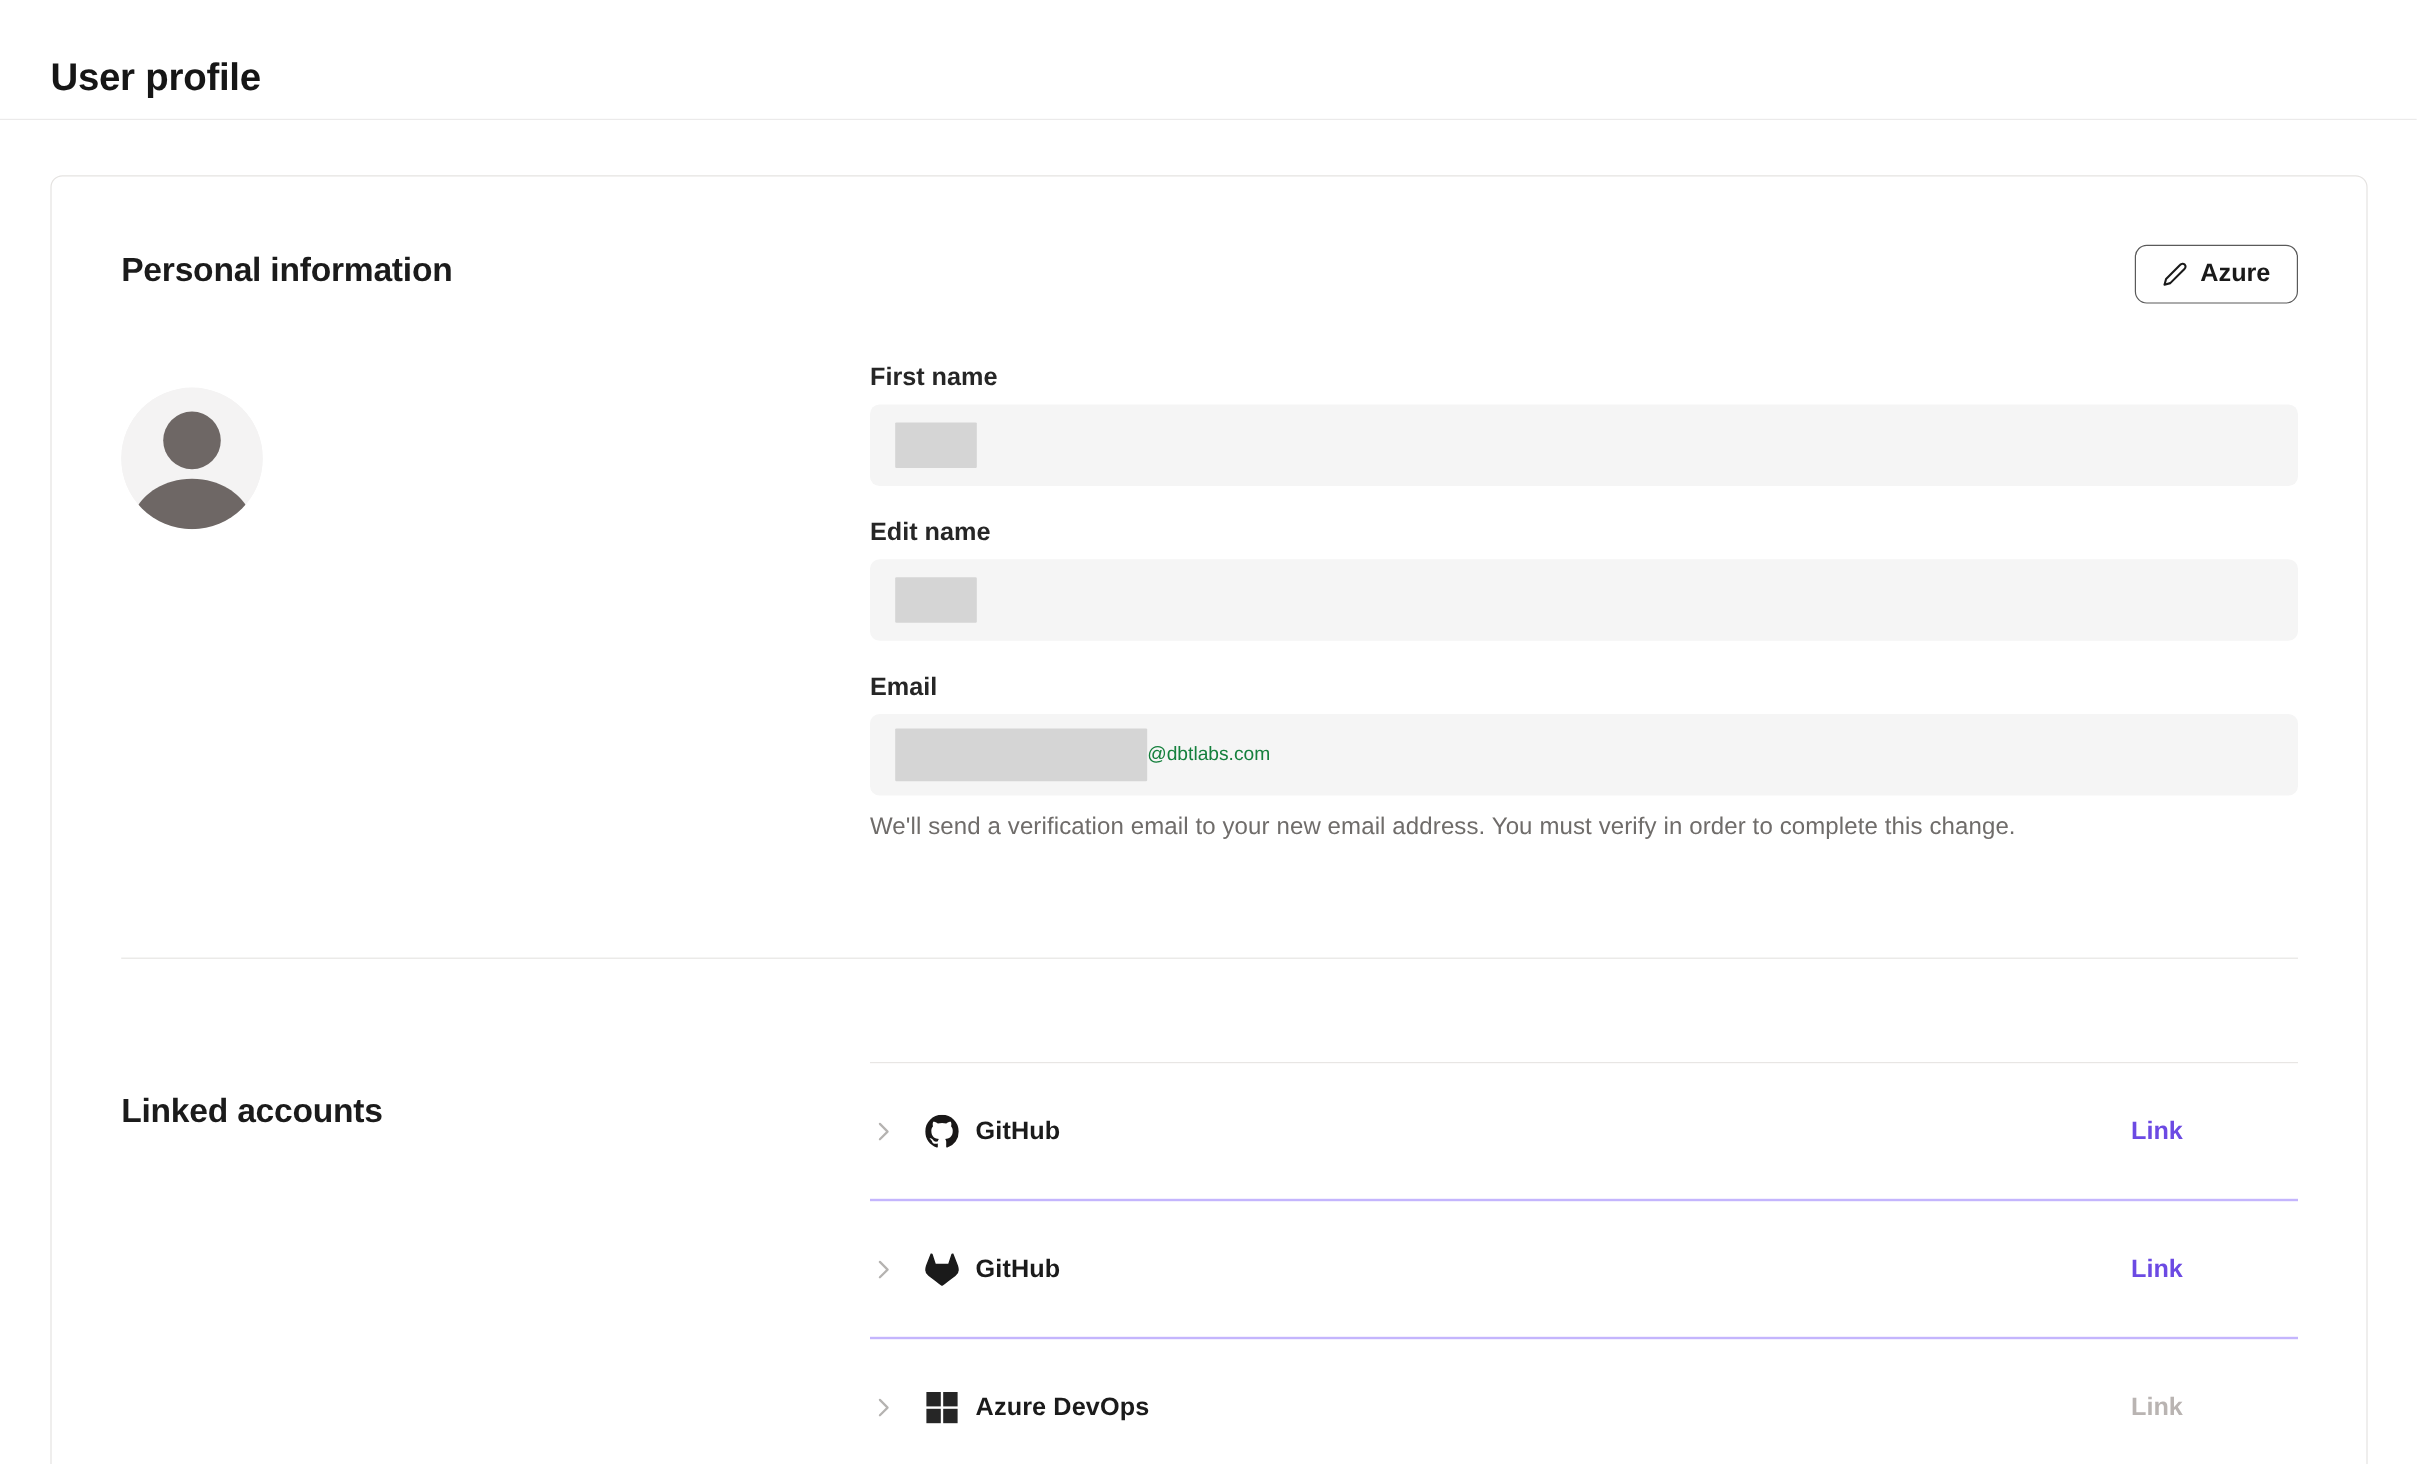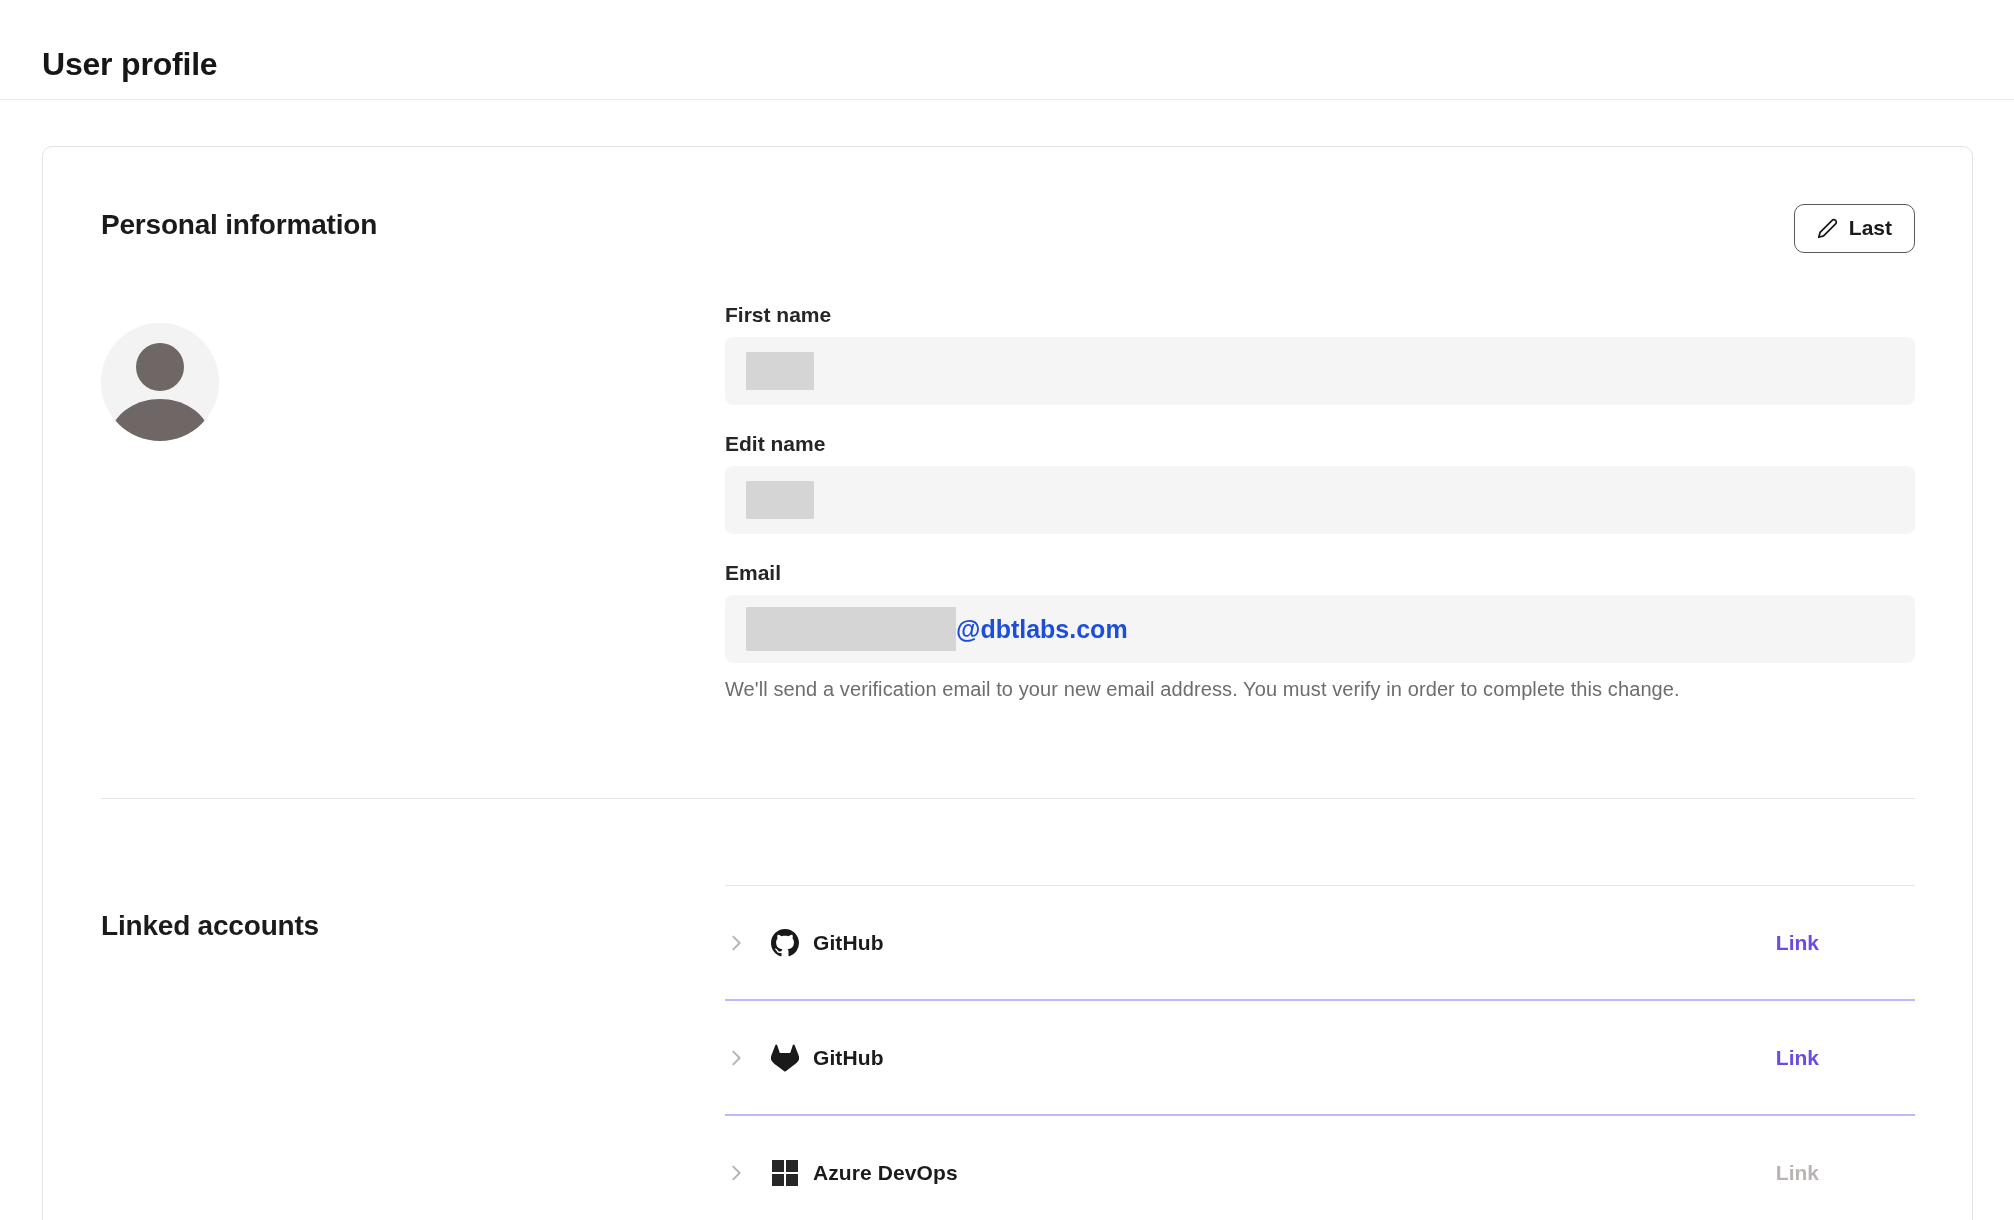--- a/index.html
+++ b/index.html
@@ -92,23 +92,23 @@
     align-items: center;
     padding: 0 21px;
   }
   .redacted {
     background: #d5d5d5;
     border-radius: 1px;
   }
   .redacted.small { width: 68px; height: 38px; }
   .redacted.wide  { width: 210px; height: 44px; }
   .email-suffix {
-    font-size: 25px;
-    font-weight: 700;
-    color: #1d4ed8;
+    font-size: 16px;
+    font-weight: 400;
+    color: #15803d;
   }
   .helper-text {
     margin-top: 15px;
     font-size: 20px;
     color: #6f6c6a;
     letter-spacing: 0.1px;
   }
 
   .section-divider {
     border: none;
@@ -181,21 +181,21 @@
 
   <section>
     <div class="section-head">
       <h2>Personal information</h2>
       <button class="edit-btn">
         <span style="display:inline-flex;">
           <svg width="21" height="21" viewBox="0 0 24 24" fill="none" stroke="#1a1a1a" stroke-width="2" stroke-linecap="round" stroke-linejoin="round">
             <path d="M17 3a2.85 2.83 0 1 1 4 4L7.5 20.5 2 22l1.5-5.5Z"></path>
           </svg>
         </span>
-        <span>Last</span>
+        <span>Azure</span>
       </button>
     </div>
 
     <div class="personal-row">
       <div class="left-col">
         <div class="avatar">
           <svg width="118" height="118" viewBox="0 0 118 118">
             <circle cx="59" cy="59" r="59" fill="#f4f3f3"></circle>
             <circle cx="59" cy="44" r="24" fill="#6e6765"></circle>
             <path d="M59 76c24 0 40 13 46 24a59 59 0 0 1-92 0c6-11 22-24 46-24z" fill="#6e6765"></path>

